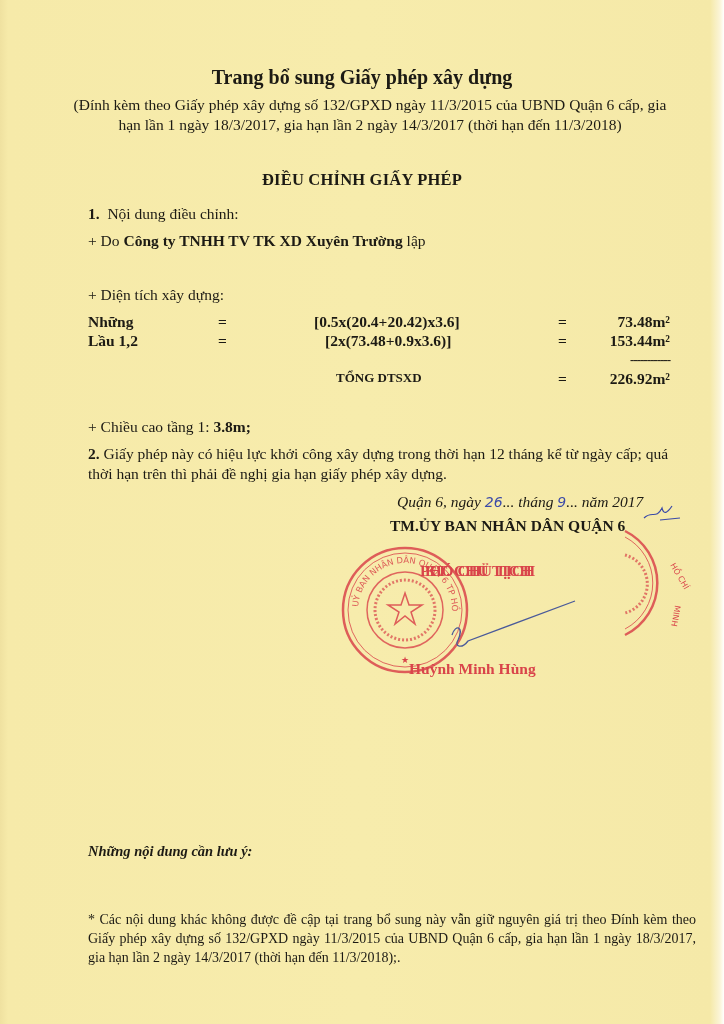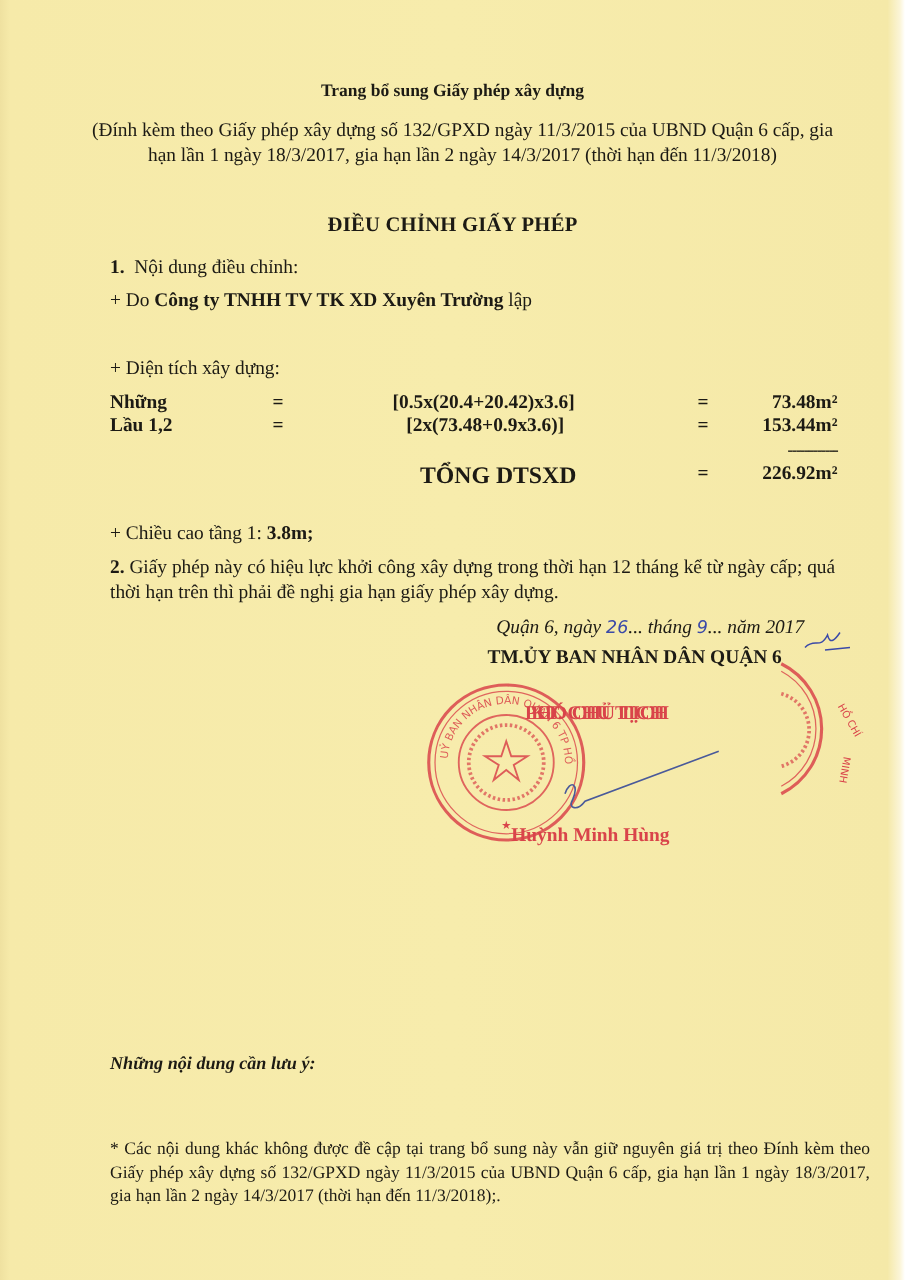--- a/index.html
+++ b/index.html
@@ -9,21 +9,21 @@
       font-family: "Liberation Serif", "DejaVu Serif", serif;
       color: #1c1a14;
       position: relative;
     }
     .page {
       position: absolute; left: 0; top: 0; width: 724px; height: 1024px;
       background: linear-gradient(90deg, #efe1a0 0px, #f6eaa9 8px, #f7ecac 50%, #f5e9a8 710px, #fbf5d8 720px, #ffffff 724px);
     }
     .abs { position: absolute; white-space: nowrap; }
     .center { left: 0; width: 724px; text-align: center; }
-    .title { top: 66px; font-size: 14px; font-weight: bold; }
+    .title { top: 66px; font-size: 20px; font-weight: bold; }
     .subtitle { top: 95px; left: 70px; width: 600px; text-align: center; font-size: 15.5px; line-height: 20px; white-space: normal; }
     .heading { top: 170px; font-size: 16.5px; font-weight: bold; letter-spacing: 0.2px; }
     .line { left: 88px; font-size: 15.5px; }
     b { font-weight: bold; }
     .tbl { font-size: 15.5px; font-weight: bold; }
     .dash { font-weight: bold; letter-spacing: -1px; font-size: 13px; }
     .sign { font-size: 15.5px; }
     .red { color: #d9444a; }
     .italic { font-style: italic; }
     .para { left: 88px; width: 600px; font-size: 15.5px; line-height: 20px; white-space: normal; }
@@ -58,21 +58,21 @@
       <div class="abs tbl" style="right:54px; top:313px;">73.48m²</div>
     </div>
     <div>
       <div class="abs tbl" style="left:88px; top:332px;">Lầu 1,2</div>
       <div class="abs tbl" style="left:218px; top:332px;">=</div>
       <div class="abs tbl" style="left:325px; top:332px;">[2x(73.48+0.9x3.6)]</div>
       <div class="abs tbl" style="left:558px; top:332px;">=</div>
       <div class="abs tbl" style="right:54px; top:332px;">153.44m²</div>
     </div>
     <div class="abs dash" style="right:54px; top:352px;">------------</div>
-    <div class="abs tbl" style="left:336px; top:370px; font-size:19px;">TỔNG DTSXD</div>
+    <div class="abs tbl" style="left:336px; top:370px; font-size:13px;">TỔNG DTSXD</div>
     <div class="abs tbl" style="left:558px; top:370px;">=</div>
     <div class="abs tbl" style="right:54px; top:370px;">226.92m²</div>
   </div>
 
   <div class="abs line" style="top:418px;">
     <span>+ Chiều cao tầng 1: </span><b>3.8m;</b>
   </div>
 
   <div class="abs para" style="top:444px;">
     <b>2.</b><span> Giấy phép này có hiệu lực khởi công xây dựng trong thời hạn 12 tháng kể từ ngày cấp; quá thời hạn trên thì phải đề nghị gia hạn giấy phép xây dựng.</span>

